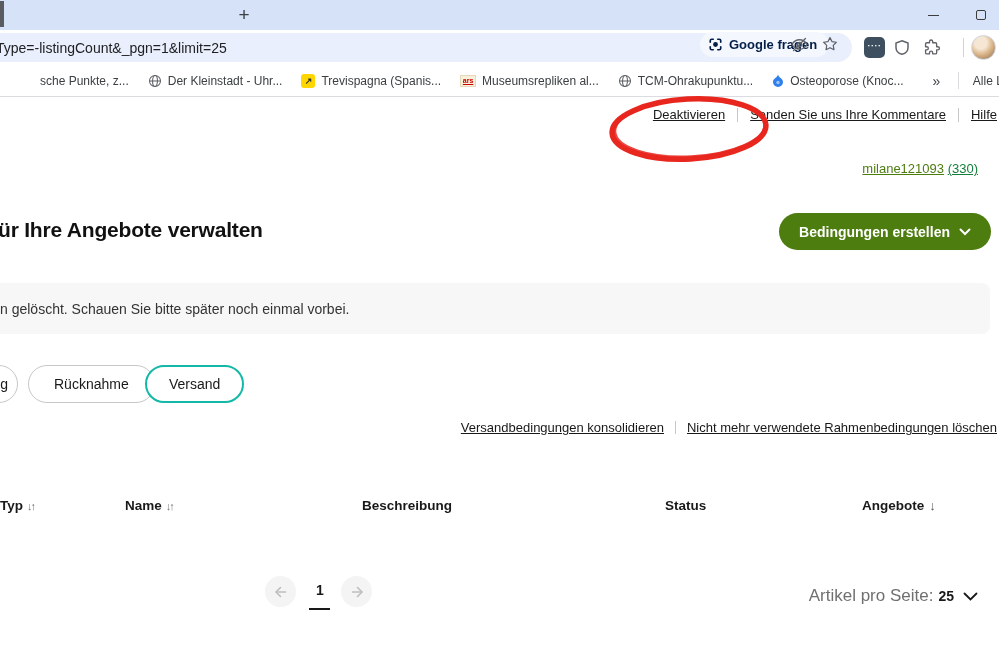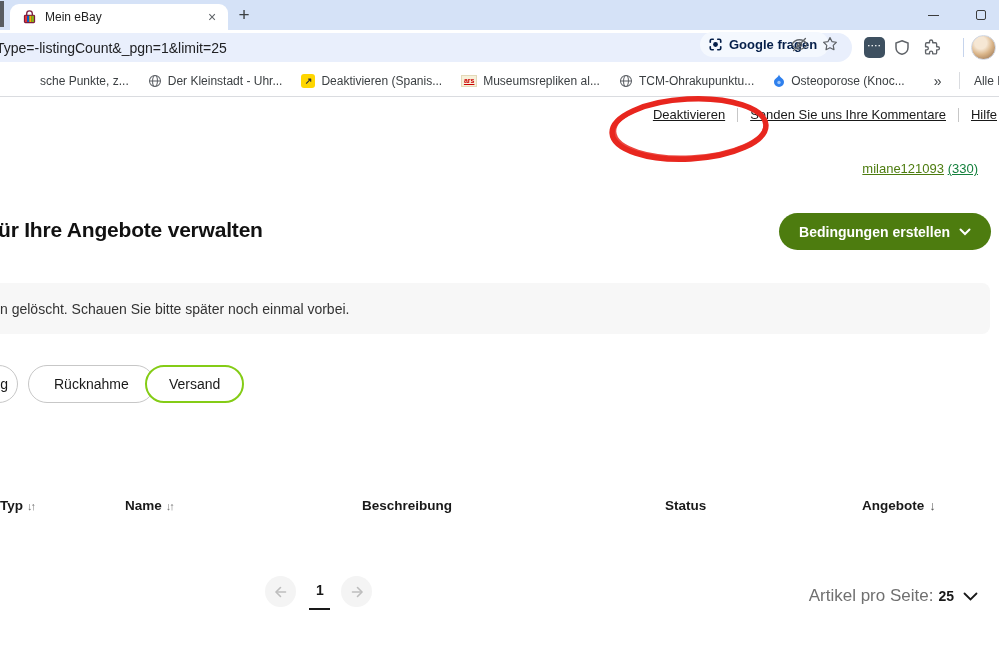--- a/index.html
+++ b/index.html
@@ -86,21 +86,21 @@
     position:absolute; left:-20px; top:185px; width:1010px; height:51px; background:#f7f7f7;
     border-radius:8px; display:flex; align-items:center; padding-left:20px;
   }
   .notice span { font-size:14px; color:#333; white-space:nowrap; }
 
   .pills { position:absolute; left:0; top:267px; height:38px; }
   .pill { position:absolute; top:0; height:38px; line-height:36px; border:1px solid #c7c7c7; border-radius:20px;
           font-size:14px; color:#191919; text-align:center; background:#fff; cursor:pointer; white-space:nowrap; }
   .pill-partial { left:-62px; width:80px; text-align:right; padding-right:9px; }
   .pill-return { left:28px; padding:0 25px; }
-  .pill-shipping { left:145px; padding:0 22px; border:2px solid #84cc16; line-height:34px; }
+  .pill-shipping { left:145px; padding:0 22px; border:2px solid #14b8a6; line-height:34px; }
 
   .action-links { position:absolute; right:2px; top:322px; display:flex; align-items:center; font-size:13px; }
   .alink { color:#191919; text-decoration:underline; white-space:nowrap; cursor:pointer; }
   .al-sep { width:1px; height:13px; background:#c7c7c7; margin:0 11px; }
 
   .thead { position:absolute; left:0; top:400px; width:999px; height:18px; font-size:13.5px; font-weight:bold; }
   .th { position:absolute; top:0; white-space:nowrap; }
   .sort-both { font-weight:normal; font-size:11px; color:#757575; letter-spacing:-2px; margin-left:4px; }
   .sort-down { font-weight:normal; font-size:13px; color:#555; margin-left:5px; }
 
@@ -114,32 +114,20 @@
   .perpage { position:absolute; right:21px; top:488px; display:flex; align-items:center; gap:5px; }
   .pp-label { font-size:17px; color:#707070; white-space:nowrap; }
   .pp-value { font-size:14px; font-weight:bold; color:#191919; }
   .pp-chevron { margin-left:4px; display:flex; }
 </style>
 </head>
 <body>
 
 <div class="tabstrip">
   <div class="edge-strip"></div>
-  <div class="tab">
-    <svg width="15" height="15" viewBox="0 0 16 16">
-      <path d="M5 5.2 V4 a3 3 0 0 1 6 0 v1.2" fill="none" stroke="#7d1d3e" stroke-width="1.4"></path>
-      <rect x="2" y="5" width="12" height="9" rx="1.5" fill="#7d1d3e"></rect>
-      <rect x="3.2" y="6.2" width="2.2" height="6.6" fill="#e53238"></rect>
-      <rect x="5.5" y="6.2" width="2.2" height="6.6" fill="#0064d2"></rect>
-      <rect x="7.8" y="6.2" width="2.2" height="6.6" fill="#f5af02"></rect>
-      <rect x="10.1" y="6.2" width="2.6" height="6.6" fill="#86b817"></rect>
-    </svg>
-    <span class="tab-title">Mein eBay</span>
-    <span class="tab-close">×</span>
-  </div>
   <div class="newtab">+</div>
   <div class="win-controls">
     <div class="win-btn">
         <span class="min-glyph"></span>
       </div>
     <div class="win-btn">
         <span class="max-glyph"></span>
       </div>
   </div>
 </div>
@@ -194,21 +182,21 @@
   <span class="bm">
     <svg width="14" height="14" viewBox="0 0 16 16" fill="none" stroke="#5f6368" stroke-width="1.2">
       <circle cx="8" cy="8" r="6.3"></circle>
         <ellipse cx="8" cy="8" rx="2.8" ry="6.3"></ellipse>
         <path d="M1.7 8h12.6"></path>
     </svg>
     <span>Der Kleinstadt - Uhr...</span>
   </span>
   <span class="bm">
     <span class="yellow-badge">↗</span>
-    <span>Deaktivieren (Spanis...</span>
+    <span>Trevispagna (Spanis...</span>
   </span>
   <span class="bm">
     <span class="ars-badge">ars</span>
     <span>Museumsrepliken al...</span>
   </span>
   <span class="bm">
     <svg width="14" height="14" viewBox="0 0 16 16" fill="none" stroke="#5f6368" stroke-width="1.2">
       <circle cx="8" cy="8" r="6.3"></circle>
         <ellipse cx="8" cy="8" rx="2.8" ry="6.3"></ellipse>
         <path d="M1.7 8h12.6"></path>
@@ -266,20 +254,25 @@
   <div class="notice">
     <span>n gelöscht. Schauen Sie bitte später noch einmal vorbei.</span>
   </div>
 
   <div class="pills">
     <div class="pill pill-partial">g</div>
     <div class="pill pill-return">Rücknahme</div>
     <div class="pill pill-shipping">Versand</div>
   </div>
 
+  <div class="action-links">
+    <span class="alink">Versandbedingungen konsolidieren</span>
+    <span class="al-sep"></span>
+    <span class="alink">Nicht mehr verwendete Rahmenbedingungen löschen</span>
+  </div>
 
   <div class="thead">
     <span class="th" style="left:0">
       <span>Typ</span><span class="sort-both">↓↑</span>
     </span>
     <span class="th" style="left:125px">
       <span>Name</span><span class="sort-both">↓↑</span>
     </span>
     <span class="th" style="left:362px">
       <span>Beschreibung</span>

